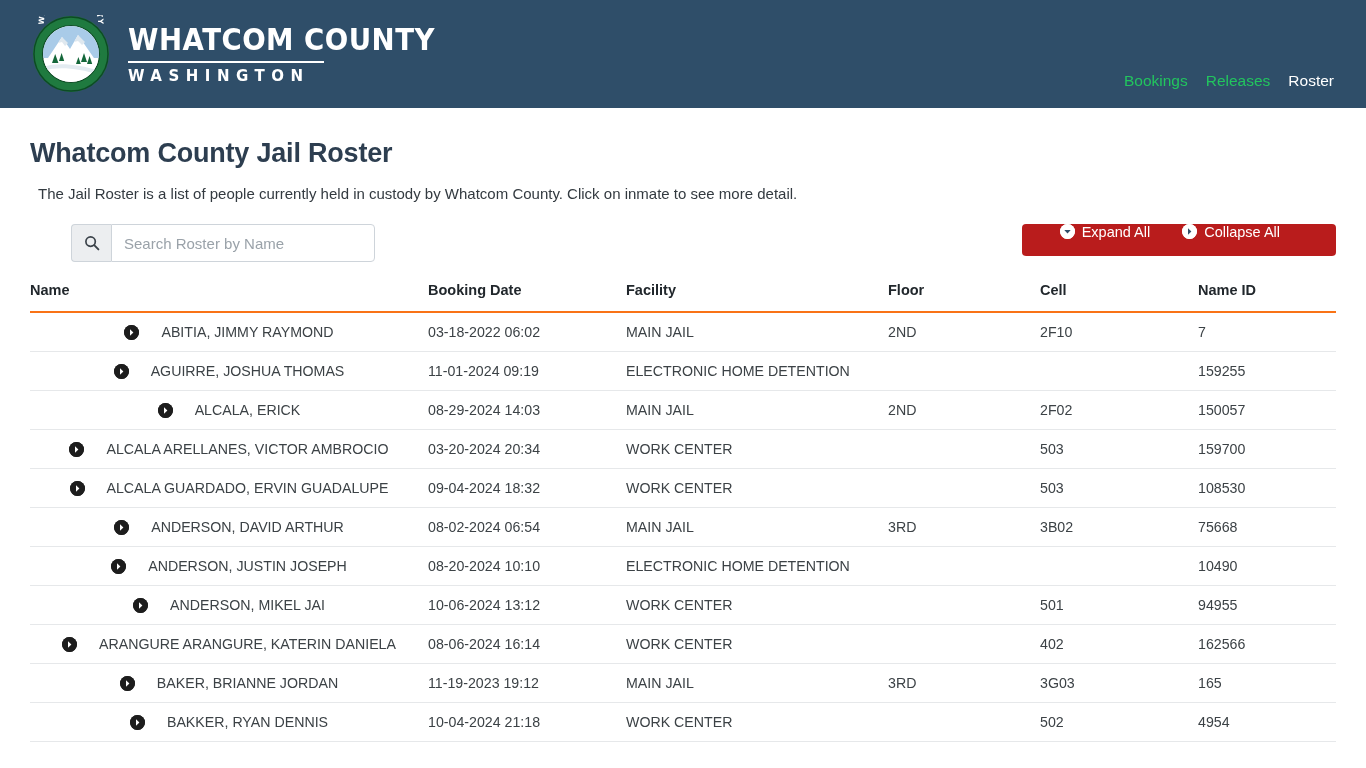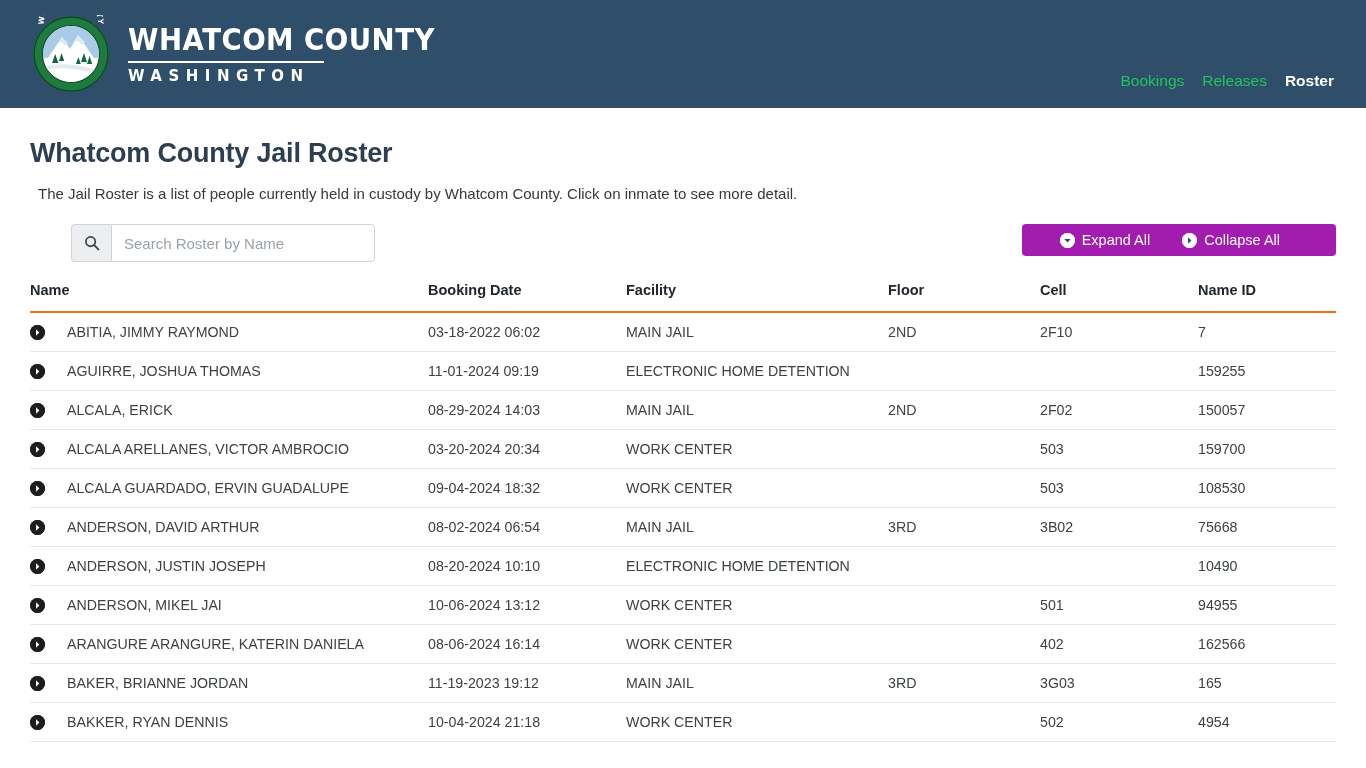--- a/index.html
+++ b/index.html
@@ -57,21 +57,21 @@
     display: flex;
     gap: 18px;
     align-items: baseline;
   }
   .nav-link {
     color: #22c55e;
     font-size: 15.5px;
     text-decoration: none;
     cursor: pointer;
   }
-  .nav-link.active { color: #ffffff; font-weight: bold; }
+  .nav-link.active { color: #ffffff; font-weight: normal; }
 
   
   .page {
     padding: 0 30px;
   }
   .page-title {
     font-size: 27px;
     font-weight: bold;
     color: #2d3e50;
     margin: 30px 0 8px 0;
@@ -113,28 +113,27 @@
     font-size: 15px;
     color: #495057;
     outline: none;
     font-family: "Liberation Sans", sans-serif;
     background: #fff;
   }
   .search-input::placeholder { color: #9aa2a9; }
 
   .btn-group { display: flex; }
   .btn {
-    background: #a21caf;
+    background: #b91c1c;
     color: #ffffff;
     border: none;
     font-size: 14.5px;
     padding: 0 16px;
     height: 32px;
     display: flex;
-    align-items: center;
     gap: 7px;
     cursor: pointer;
     font-family: "Liberation Sans", sans-serif;
   }
   .btn:first-child { border-radius: 4px 0 0 4px; padding-left: 38px; }
   .btn:last-child  { border-radius: 0 4px 4px 0; padding-right: 56px; }
   .circ {
     width: 15px; height: 15px;
     border-radius: 50%;
     background: #ffffff;
@@ -166,21 +165,21 @@
     white-space: nowrap;
     overflow: hidden;
   }
   .col-name     { width: 398px; }
   .col-booking  { width: 198px; }
   .col-facility { width: 262px; }
   .col-floor    { width: 152px; }
   .col-cell     { width: 158px; }
   .col-nameid   { width: 138px; }
 
-  .name-cell { display: flex; align-items: center; gap: 22px; }
+  .name-cell { display: flex; align-items: center; gap: 22px; justify-content: center; }
   .row-toggle {
     width: 15px; height: 15px;
     border-radius: 50%;
     background: #1d1d1d;
     display: inline-flex; align-items: center; justify-content: center;
     flex: 0 0 auto;
     cursor: pointer;
   }
   .row-toggle svg { display: block; }
   .name-text { cursor: pointer; }

